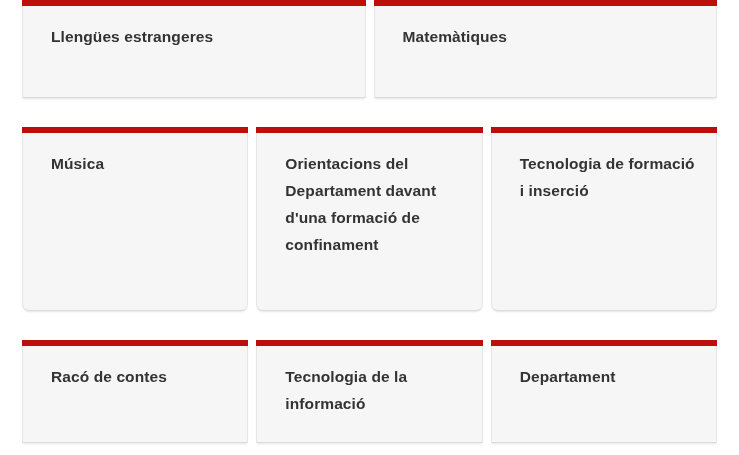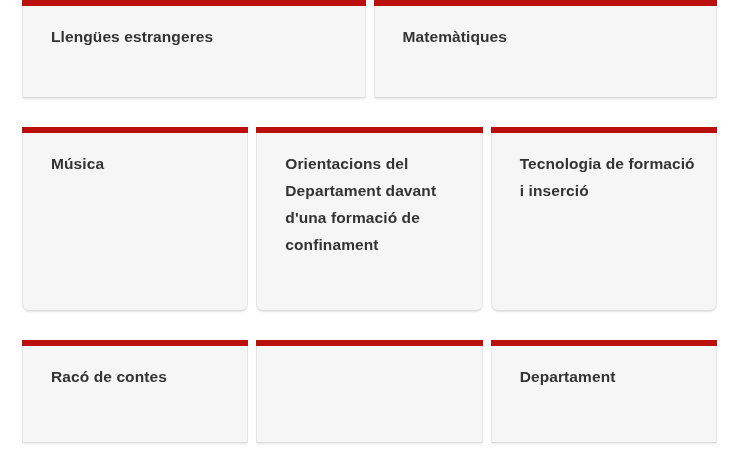--- a/index.html
+++ b/index.html
@@ -101,20 +101,21 @@
     </div>
   </div>
 
   <div class="card-row row-3">
     <div class="card">
       <div class="card-accent"></div>
       <div class="card-title">Racó de contes</div>
     </div>
     <div class="card tall">
       <div class="card-accent"></div>
+      <div class="card-title">Tecnologia de la informació</div>
     </div>
     <div class="card">
       <div class="card-accent"></div>
       <div class="card-title">Departament</div>
     </div>
   </div>
 
 </div>
 
 </body></html>

